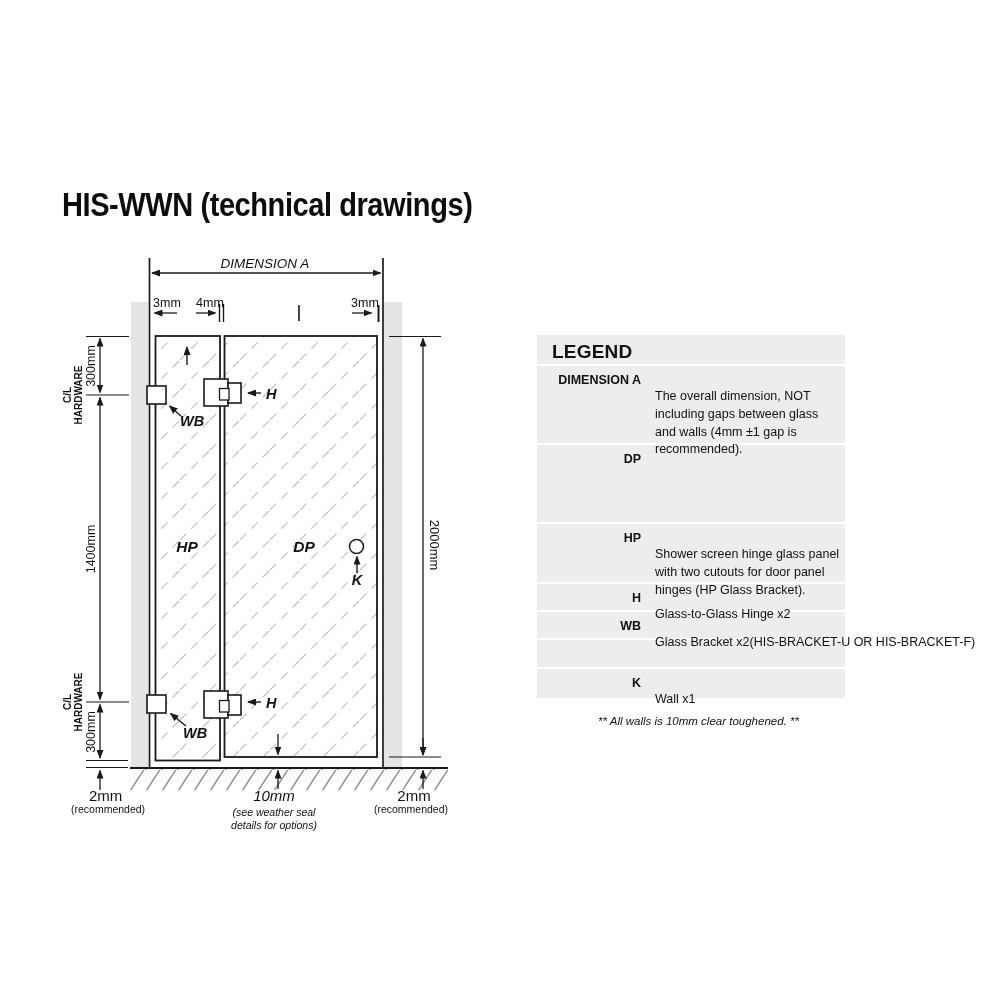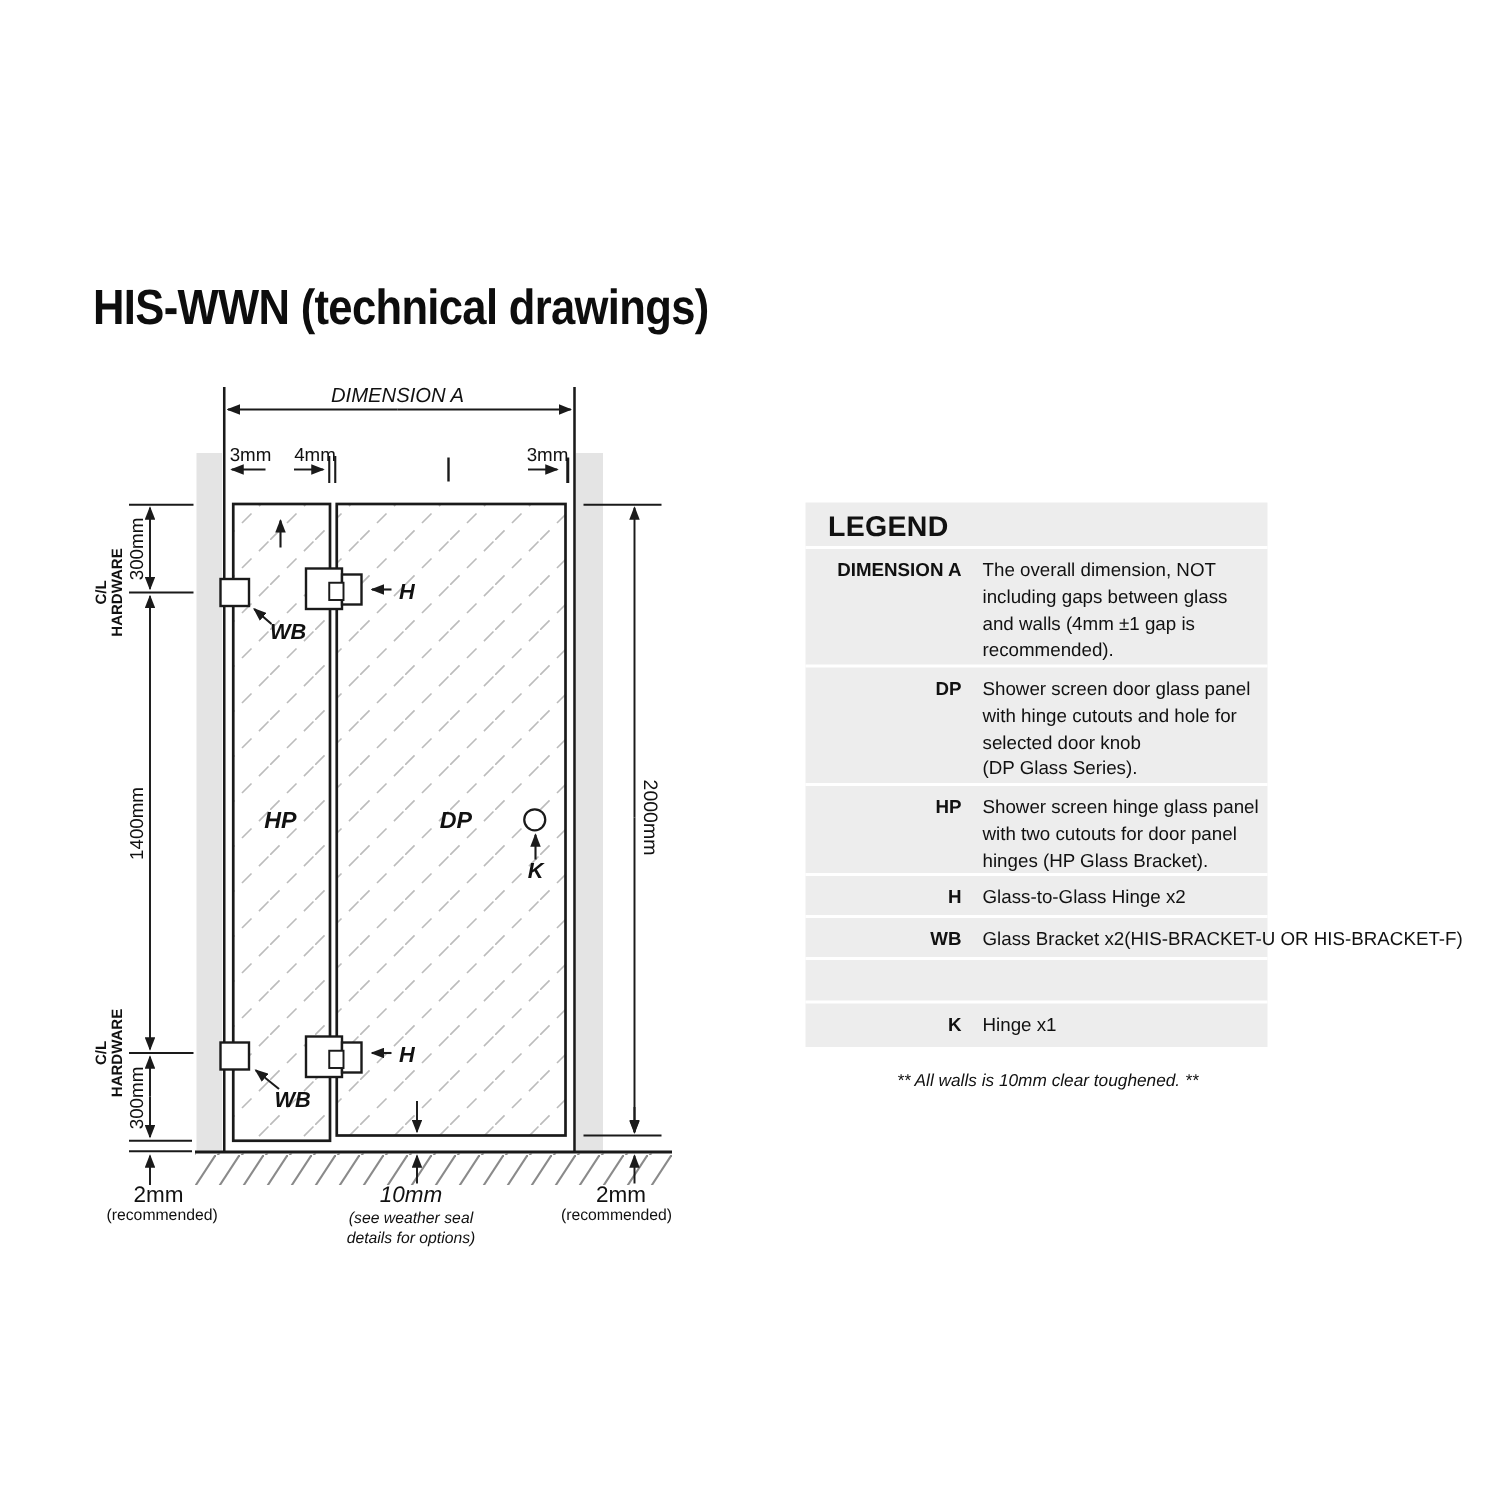--- a/index.html
+++ b/index.html
@@ -28,21 +28,21 @@
   }
   .legend *{box-sizing:border-box;}
   .legend-header{
     height:29px;padding:6px 0 0 15px;font-size:19px;font-weight:bold;letter-spacing:.2px;
   }
   .legend-row{display:flex;border-top:2px solid #fff;padding:6px 0 0 12px;}
   .legend-row .term{
     flex:none;width:92px;text-align:right;font-weight:bold;font-size:12.5px;line-height:1.42;
   }
   .legend-row .desc{
-    flex:none;width:192px;margin-left:14px;font-size:12.5px;line-height:1.42;white-space:pre-line;
+    flex:none;width:192px;margin-left:14px;font-size:12.5px;line-height:1.42;white-space:pre-line;margin-top:16px;
   }
   .legend-row .desc.nowrap{white-space:nowrap;width:auto;}
   .h79{height:79px;} .h60{height:60px;} .h28{height:28px;} .h29{height:29px;} .h31{height:31px;}
   .footnote{
     position:absolute;left:598px;top:715px;font-size:11.5px;font-style:italic;white-space:nowrap;
   }
 </style>
 </head>
 <body>
 
@@ -173,24 +173,20 @@
   <div class="legend-header">LEGEND</div>
   <div class="legend-row h79">
     <div class="term">DIMENSION A</div>
     <div class="desc">The overall dimension, NOT
 including gaps between glass
 and walls (4mm ±1 gap is
 recommended).</div>
   </div>
   <div class="legend-row h79">
     <div class="term">DP</div>
-    <div class="desc">Shower screen door glass panel
-with hinge cutouts and hole for
-selected door knob
-(DP Glass Series).</div>
   </div>
   <div class="legend-row h60">
     <div class="term">HP</div>
     <div class="desc">Shower screen hinge glass panel
 with two cutouts for door panel
 hinges (HP Glass Bracket).</div>
   </div>
   <div class="legend-row h28">
     <div class="term">H</div>
     <div class="desc">Glass-to-Glass Hinge x2</div>
@@ -198,16 +194,16 @@
   <div class="legend-row h28">
     <div class="term">WB</div>
     <div class="desc nowrap">Glass Bracket x2(HIS-BRACKET-U OR HIS-BRACKET-F)</div>
   </div>
   <div class="legend-row h29">
     <div class="term"></div>
     <div class="desc"></div>
   </div>
   <div class="legend-row h31">
     <div class="term">K</div>
-    <div class="desc">Hinge x1</div>
+    <div class="desc">Wall x1</div>
   </div>
 </div>
 <div class="footnote">** All walls is 10mm clear toughened. **</div>
 
 </body></html>

